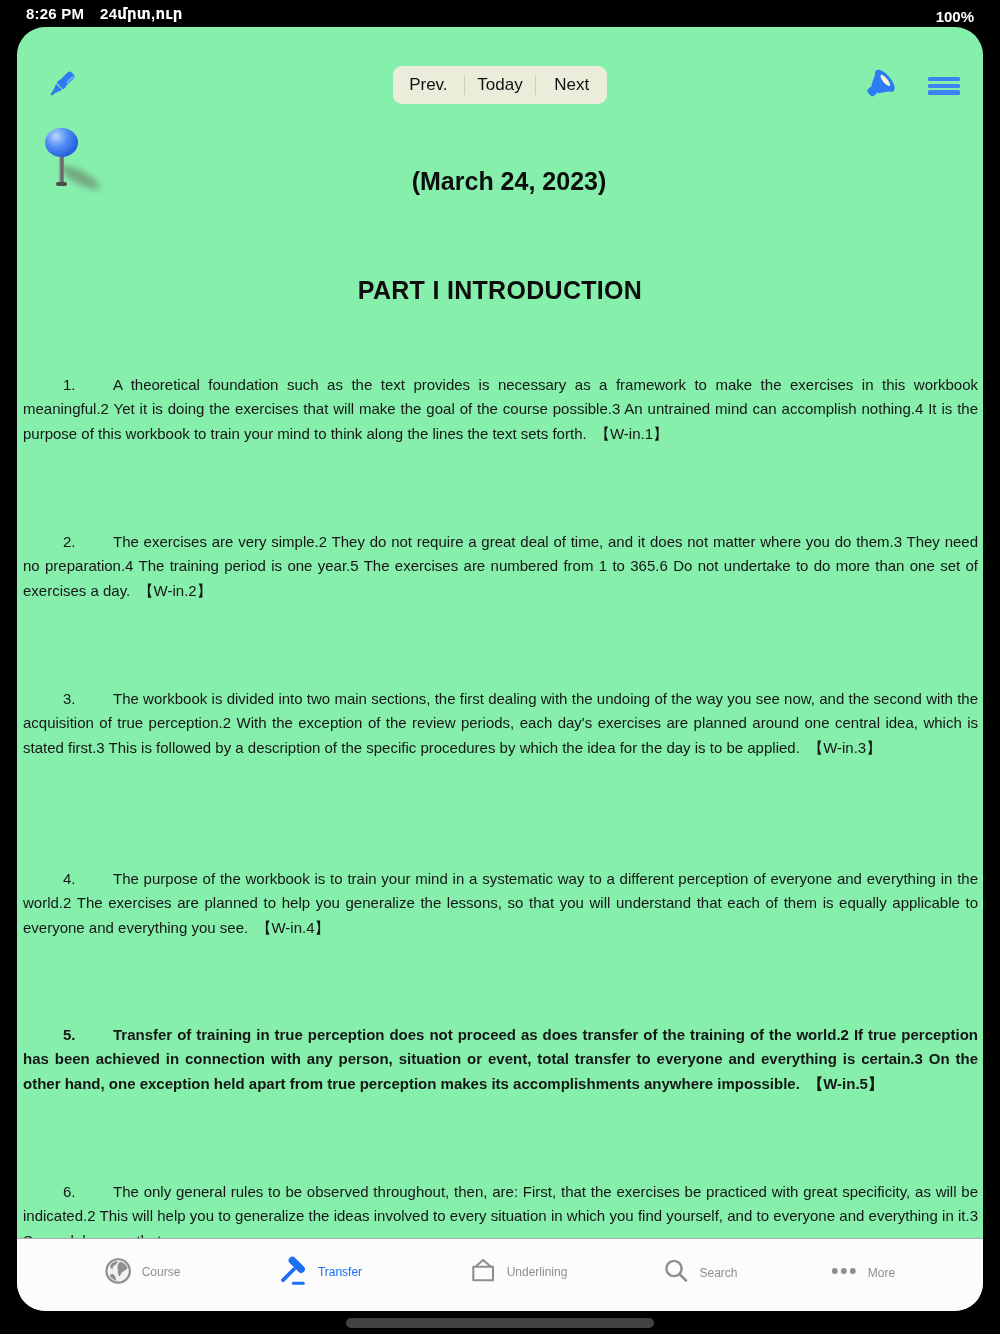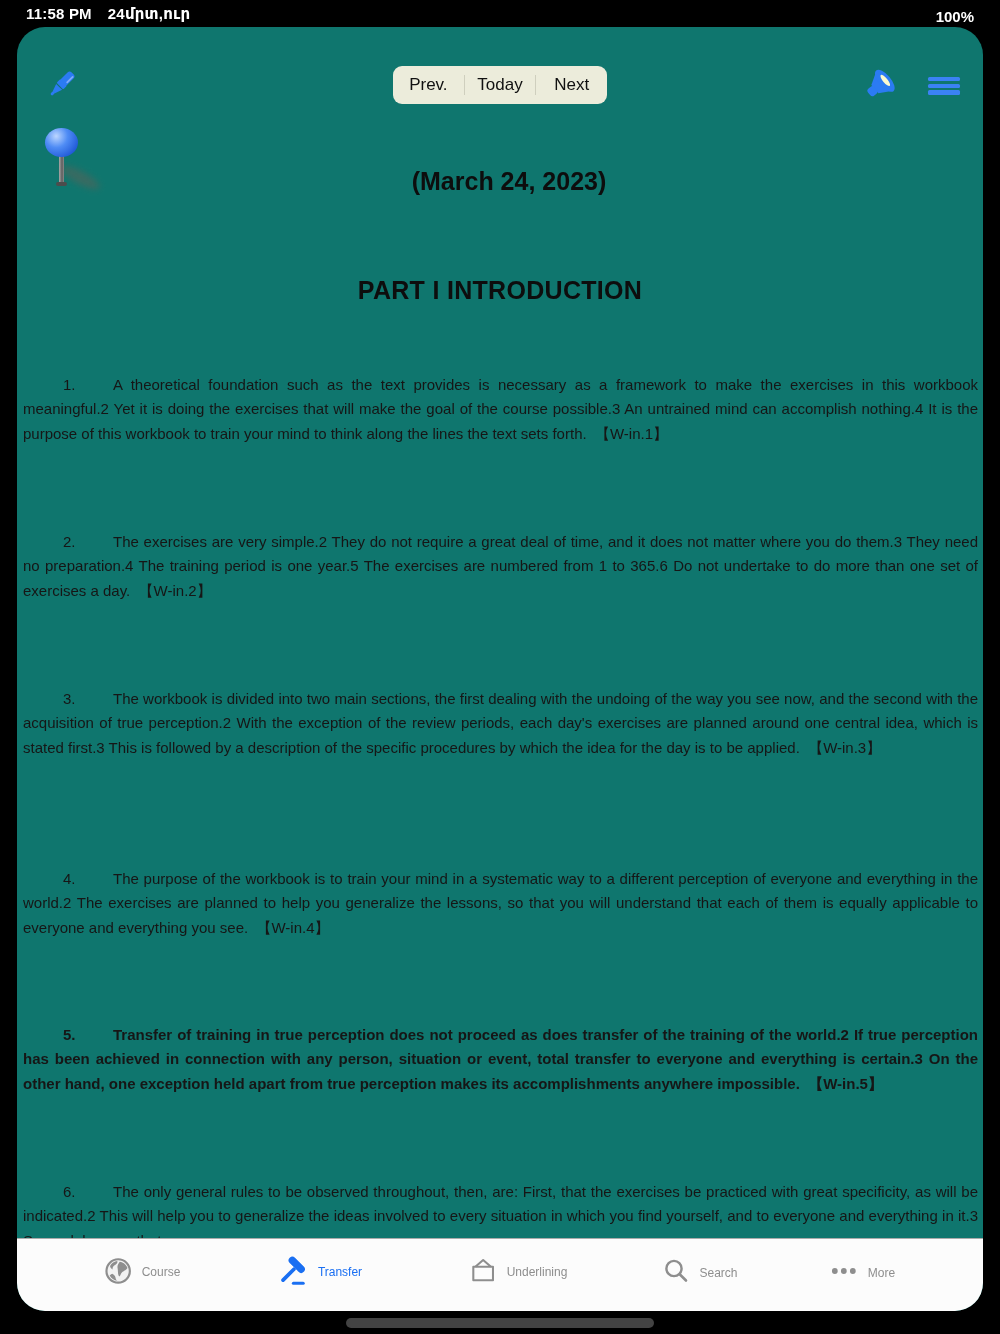--- a/index.html
+++ b/index.html
@@ -21,21 +21,21 @@
   .battery .shell { position:absolute; left:0; top:0; width:23px; height:12px;
     border:1px solid rgba(255,255,255,.55); border-radius:3.5px; }
   .battery .fill { position:absolute; left:2px; top:2px; width:20px; height:9px;
     background:#fff; border-radius:2px; }
   .battery .nub { position:absolute; right:0; top:4px; width:2.5px; height:5px;
     background:rgba(255,255,255,.55); border-radius:0 2px 2px 0; }
 
   
   .app-card {
     position:absolute; left:17px; top:27px; width:966px; height:1284px;
-    background:#0f766e; border-radius:28px; overflow:hidden;
+    background:#86efac; border-radius:28px; overflow:hidden;
   }
 
   
   .icon-btn { position:absolute; background:none; border:none; padding:0; cursor:pointer; }
   .pen-btn { left:26px; top:40px; width:36px; height:36px; }
   .speaker-btn { left:843px; top:36px; width:42px; height:42px; }
   .menu-btn { left:911px; top:46px; width:32px; height:28px; }
   .menu-bar { width:32px; height:4.4px; background:#3B82F4; border-radius:1.5px; margin-bottom:2.6px; }
 
   .segmented {
@@ -86,21 +86,21 @@
 
   
   .home-indicator { position:absolute; left:346px; top:1318px; width:308px; height:10px;
     background:#434343; border-radius:5px; }
 </style>
 </head>
 <body>
 
 <div class="status-bar">
   <div class="sb-left">
-    <span>11:58 PM</span>
+    <span>8:26 PM</span>
     <span>24մրտ,ուր</span>
   </div>
   <div class="sb-right">
     <span>
       <svg width="22" height="16" viewBox="0 0 22 16">
         <path d="M1.5 5.8 C7 0.9 15 0.9 20.5 5.8" stroke="#fff" stroke-width="2.3" fill="none" stroke-linecap="round"></path>
         <path d="M5.2 9.6 C8.5 6.7 13.5 6.7 16.8 9.6" stroke="#fff" stroke-width="2.3" fill="none" stroke-linecap="round"></path>
         <circle cx="11" cy="13.4" r="2.1" fill="#fff"></circle>
       </svg>
     </span>

